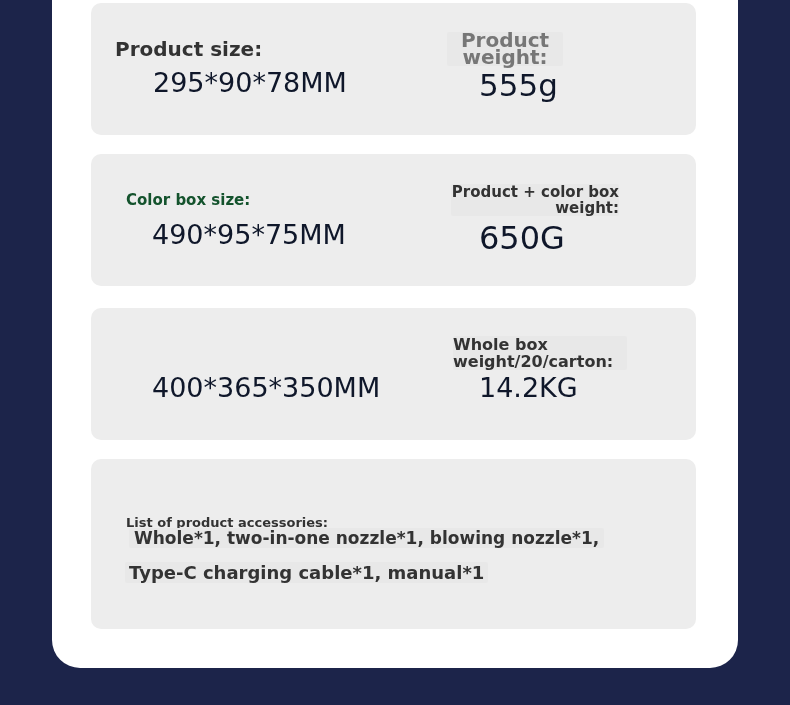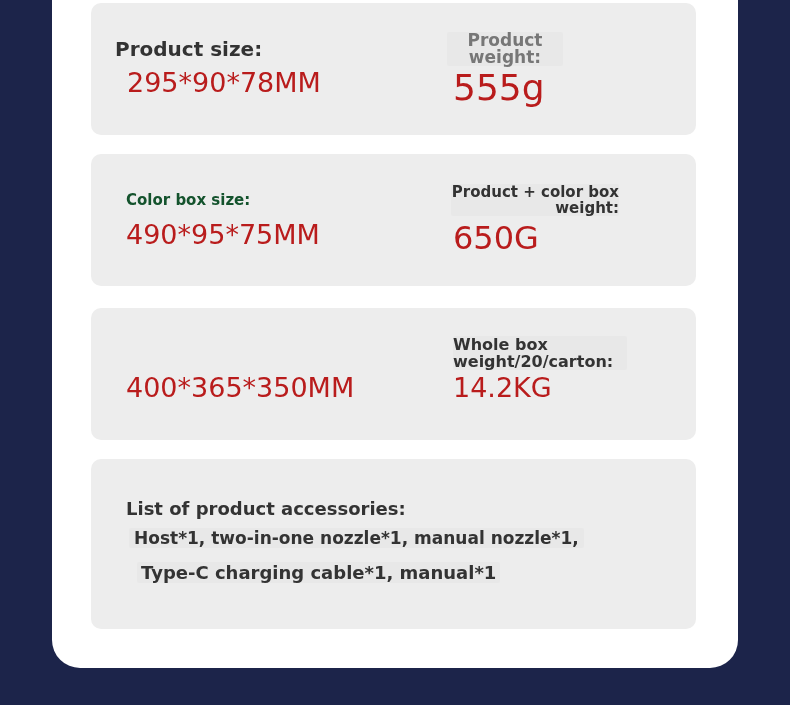--- a/index.html
+++ b/index.html
@@ -11,45 +11,45 @@
   }
   .card {
     position:absolute; left:52px; top:-40px; width:686px; height:708px;
     background:#ffffff; border-radius:0 0 28px 28px;
   }
   .panel {
     position:absolute; left:91px; width:605px;
     background:#ededed; border-radius:10px;
   }
   .lbl { position:absolute; font-weight:bold; color:#333; }
-  .val { position:absolute; color:#b91c1c; }
+  .val { position:absolute; color:#0f172a;margin-left:26px; }
   .lbl-box { background:#e8e8e8; border-radius:2px; }
 </style>
 </head>
 <body>
 
 <div class="card"></div>
 
 <div class="panel" style="top:3px;height:132px;">
   <div class="lbl" style="left:24px;top:34px;font-size:20px;color:#333;">Product size:</div>
   <div class="val" style="left:36px;top:64px;font-size:27px;">295*90*78MM</div>
-  <div class="lbl lbl-box" style="left:356px;top:29px;width:116px;font-size:17px;line-height:17px;text-align:center;color:#777;">Product weight:</div>
-  <div class="val" style="left:362px;top:64px;font-size:36px;">555g</div>
+  <div class="lbl lbl-box" style="left:356px;top:29px;width:116px;font-size:20px;line-height:17px;text-align:center;color:#777;">Product weight:</div>
+  <div class="val" style="left:362px;top:64px;font-size:31px;">555g</div>
 </div>
 
 <div class="panel" style="top:154px;height:132px;">
   <div class="lbl" style="left:35px;top:37px;font-size:15px;color:#14532d;">Color box size:</div>
   <div class="val" style="left:35px;top:65px;font-size:27px;">490*95*75MM</div>
   <div class="lbl lbl-box" style="left:360px;top:30px;width:168px;font-size:15px;line-height:16px;text-align:right;">Product + color box weight:</div>
   <div class="val" style="left:362px;top:65px;font-size:32px;">650G</div>
 </div>
 
 <div class="panel" style="top:308px;height:132px;">
   <div class="val" style="left:35px;top:64px;font-size:27px;">400*365*350MM</div>
   <div class="lbl lbl-box" style="left:362px;top:28px;width:174px;font-size:16px;line-height:17px;text-align:left;">Whole box weight/20/carton:</div>
   <div class="val" style="left:362px;top:64px;font-size:27px;">14.2KG</div>
 </div>
 
 <div class="panel" style="top:459px;height:170px;">
-  <div class="lbl" style="left:35px;top:39px;font-size:18px;text-align:center;">List of product accessories:</div>
-  <div class="lbl lbl-box" style="left:38px;top:69px;font-size:17px;padding:0 5px;">Host*1, two-in-one nozzle*1, manual nozzle*1,</div>
-  <div class="lbl lbl-box" style="left:46px;top:103px;font-size:18px;padding:0 4px;">Type-C charging cable*1, manual*1</div>
+  <div class="lbl" style="left:35px;top:56px;font-size:13px;text-align:center;">List of product accessories:</div>
+  <div class="lbl lbl-box" style="left:38px;top:69px;font-size:17px;padding:0 5px;">Whole*1, two-in-one nozzle*1, blowing nozzle*1,</div>
+  <div class="lbl lbl-box" style="left:34px;top:103px;font-size:18px;padding:0 4px;">Type-C charging cable*1, manual*1</div>
 </div>
 
 </body></html>

